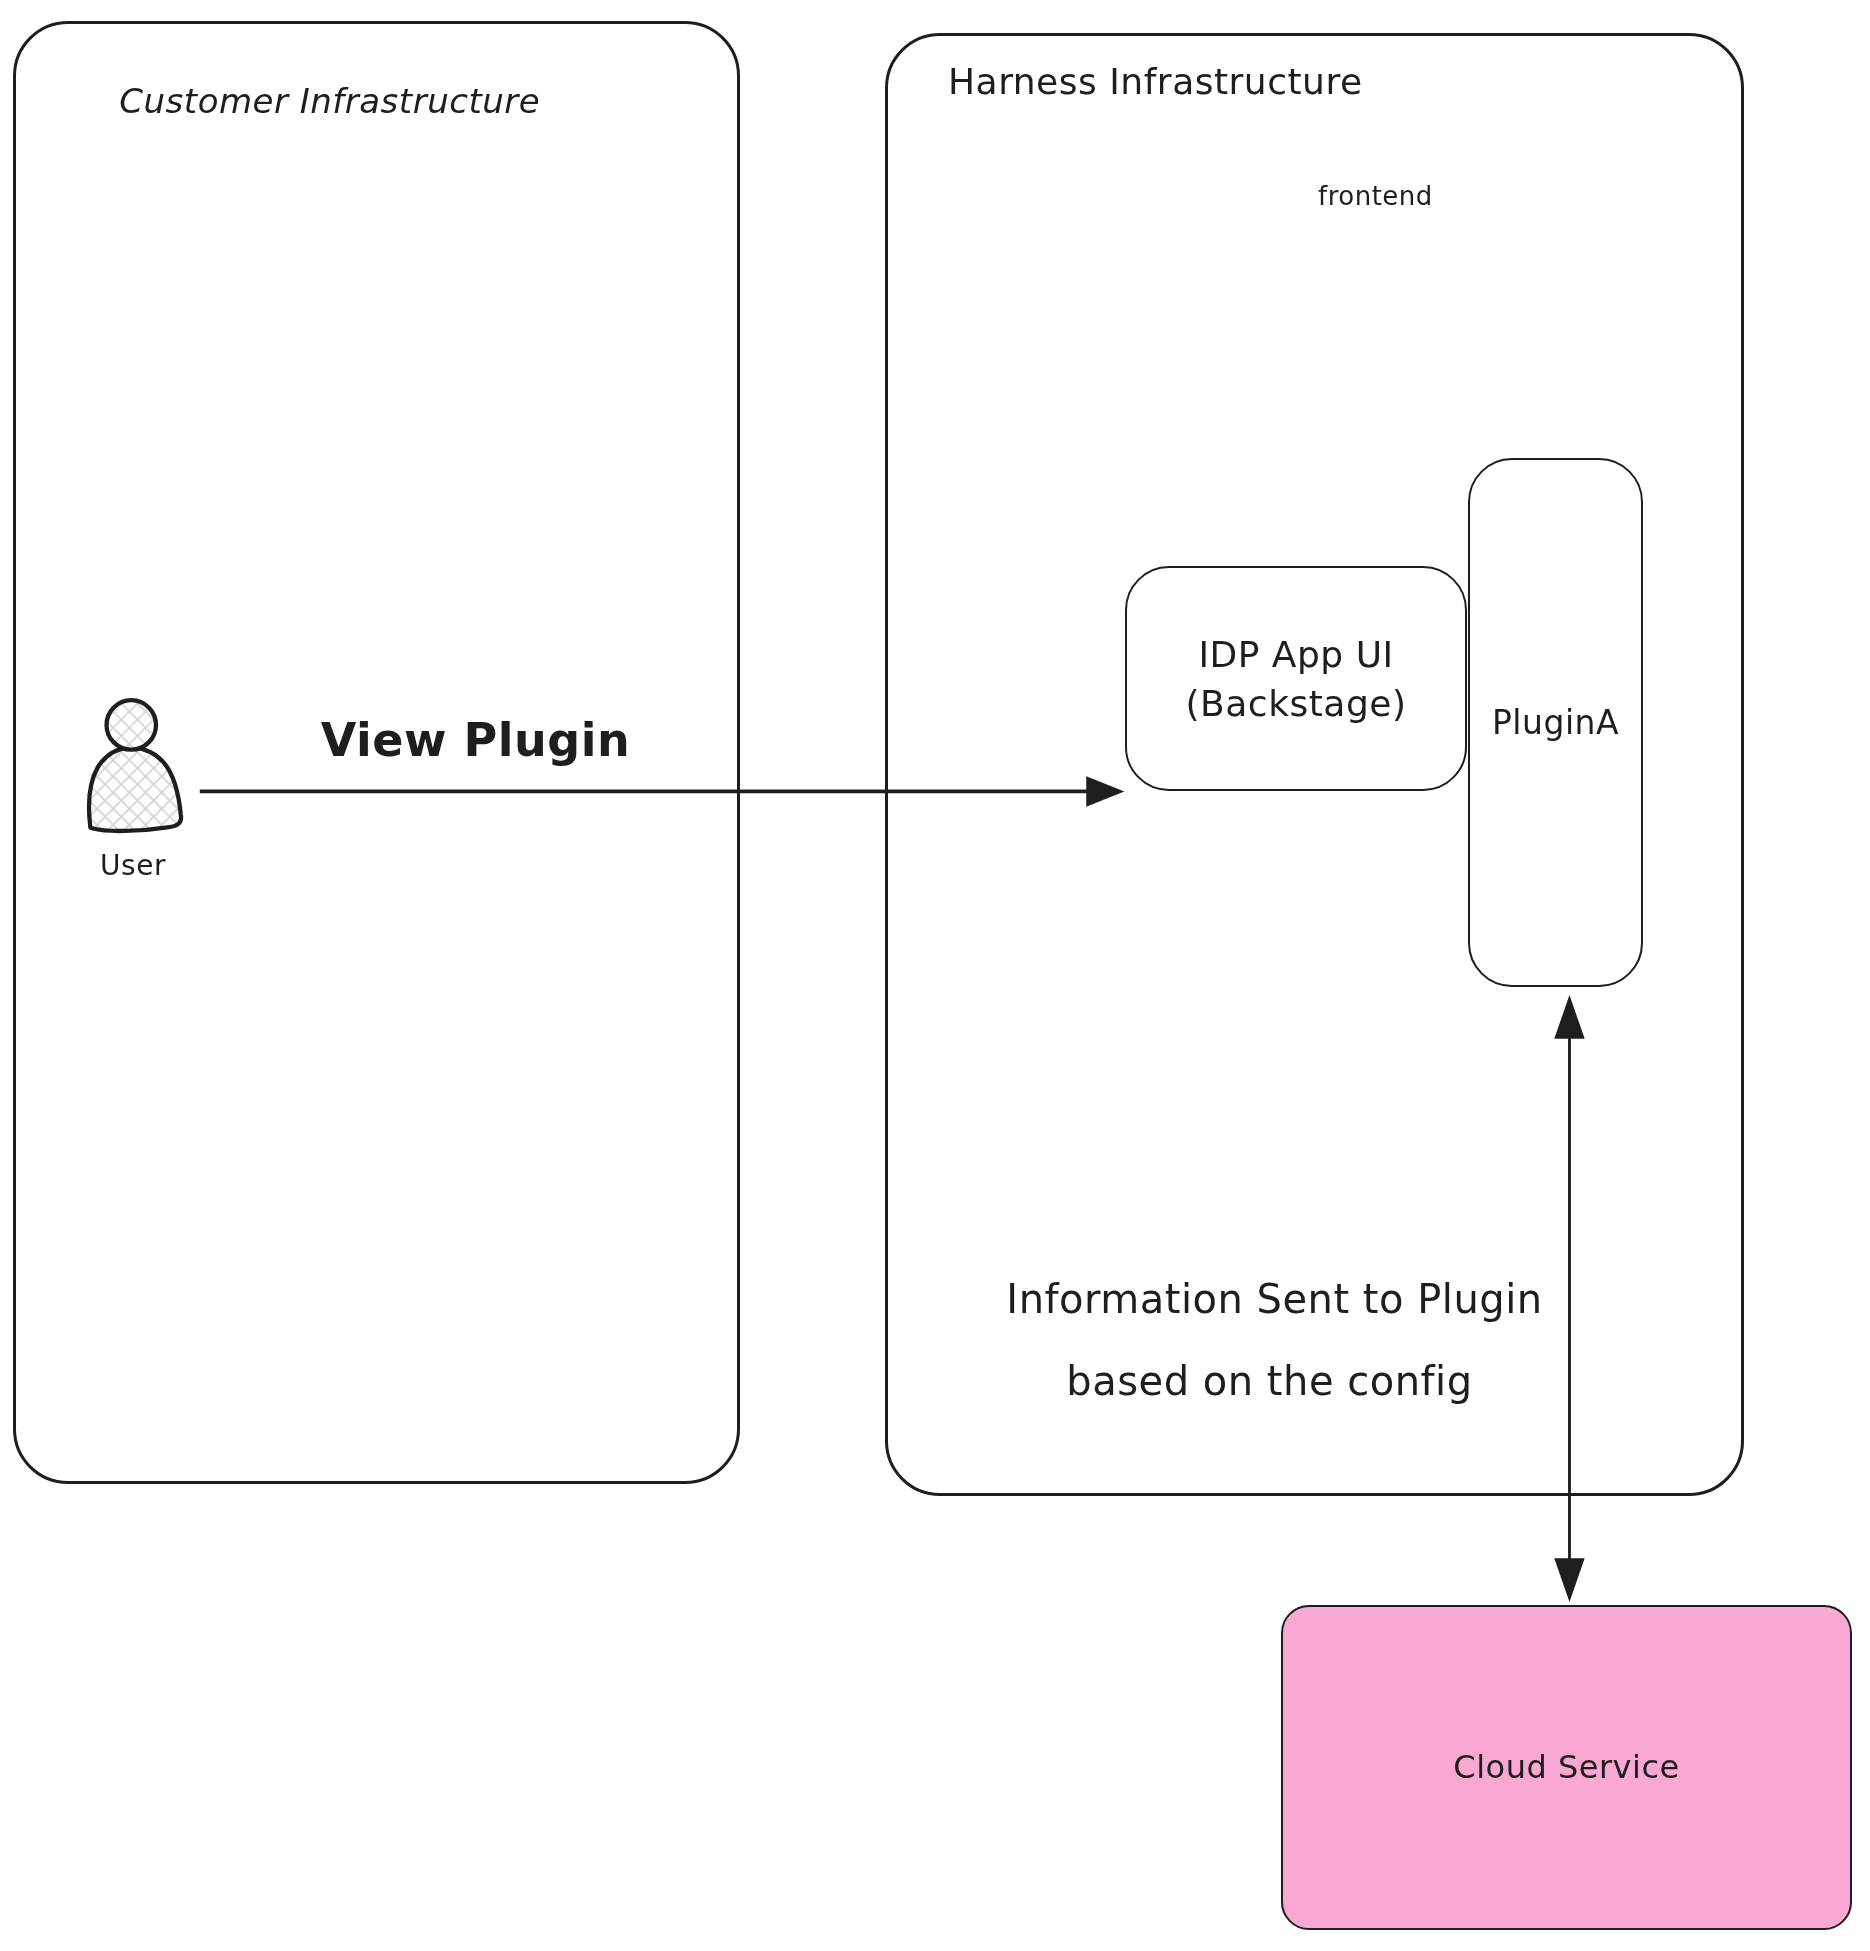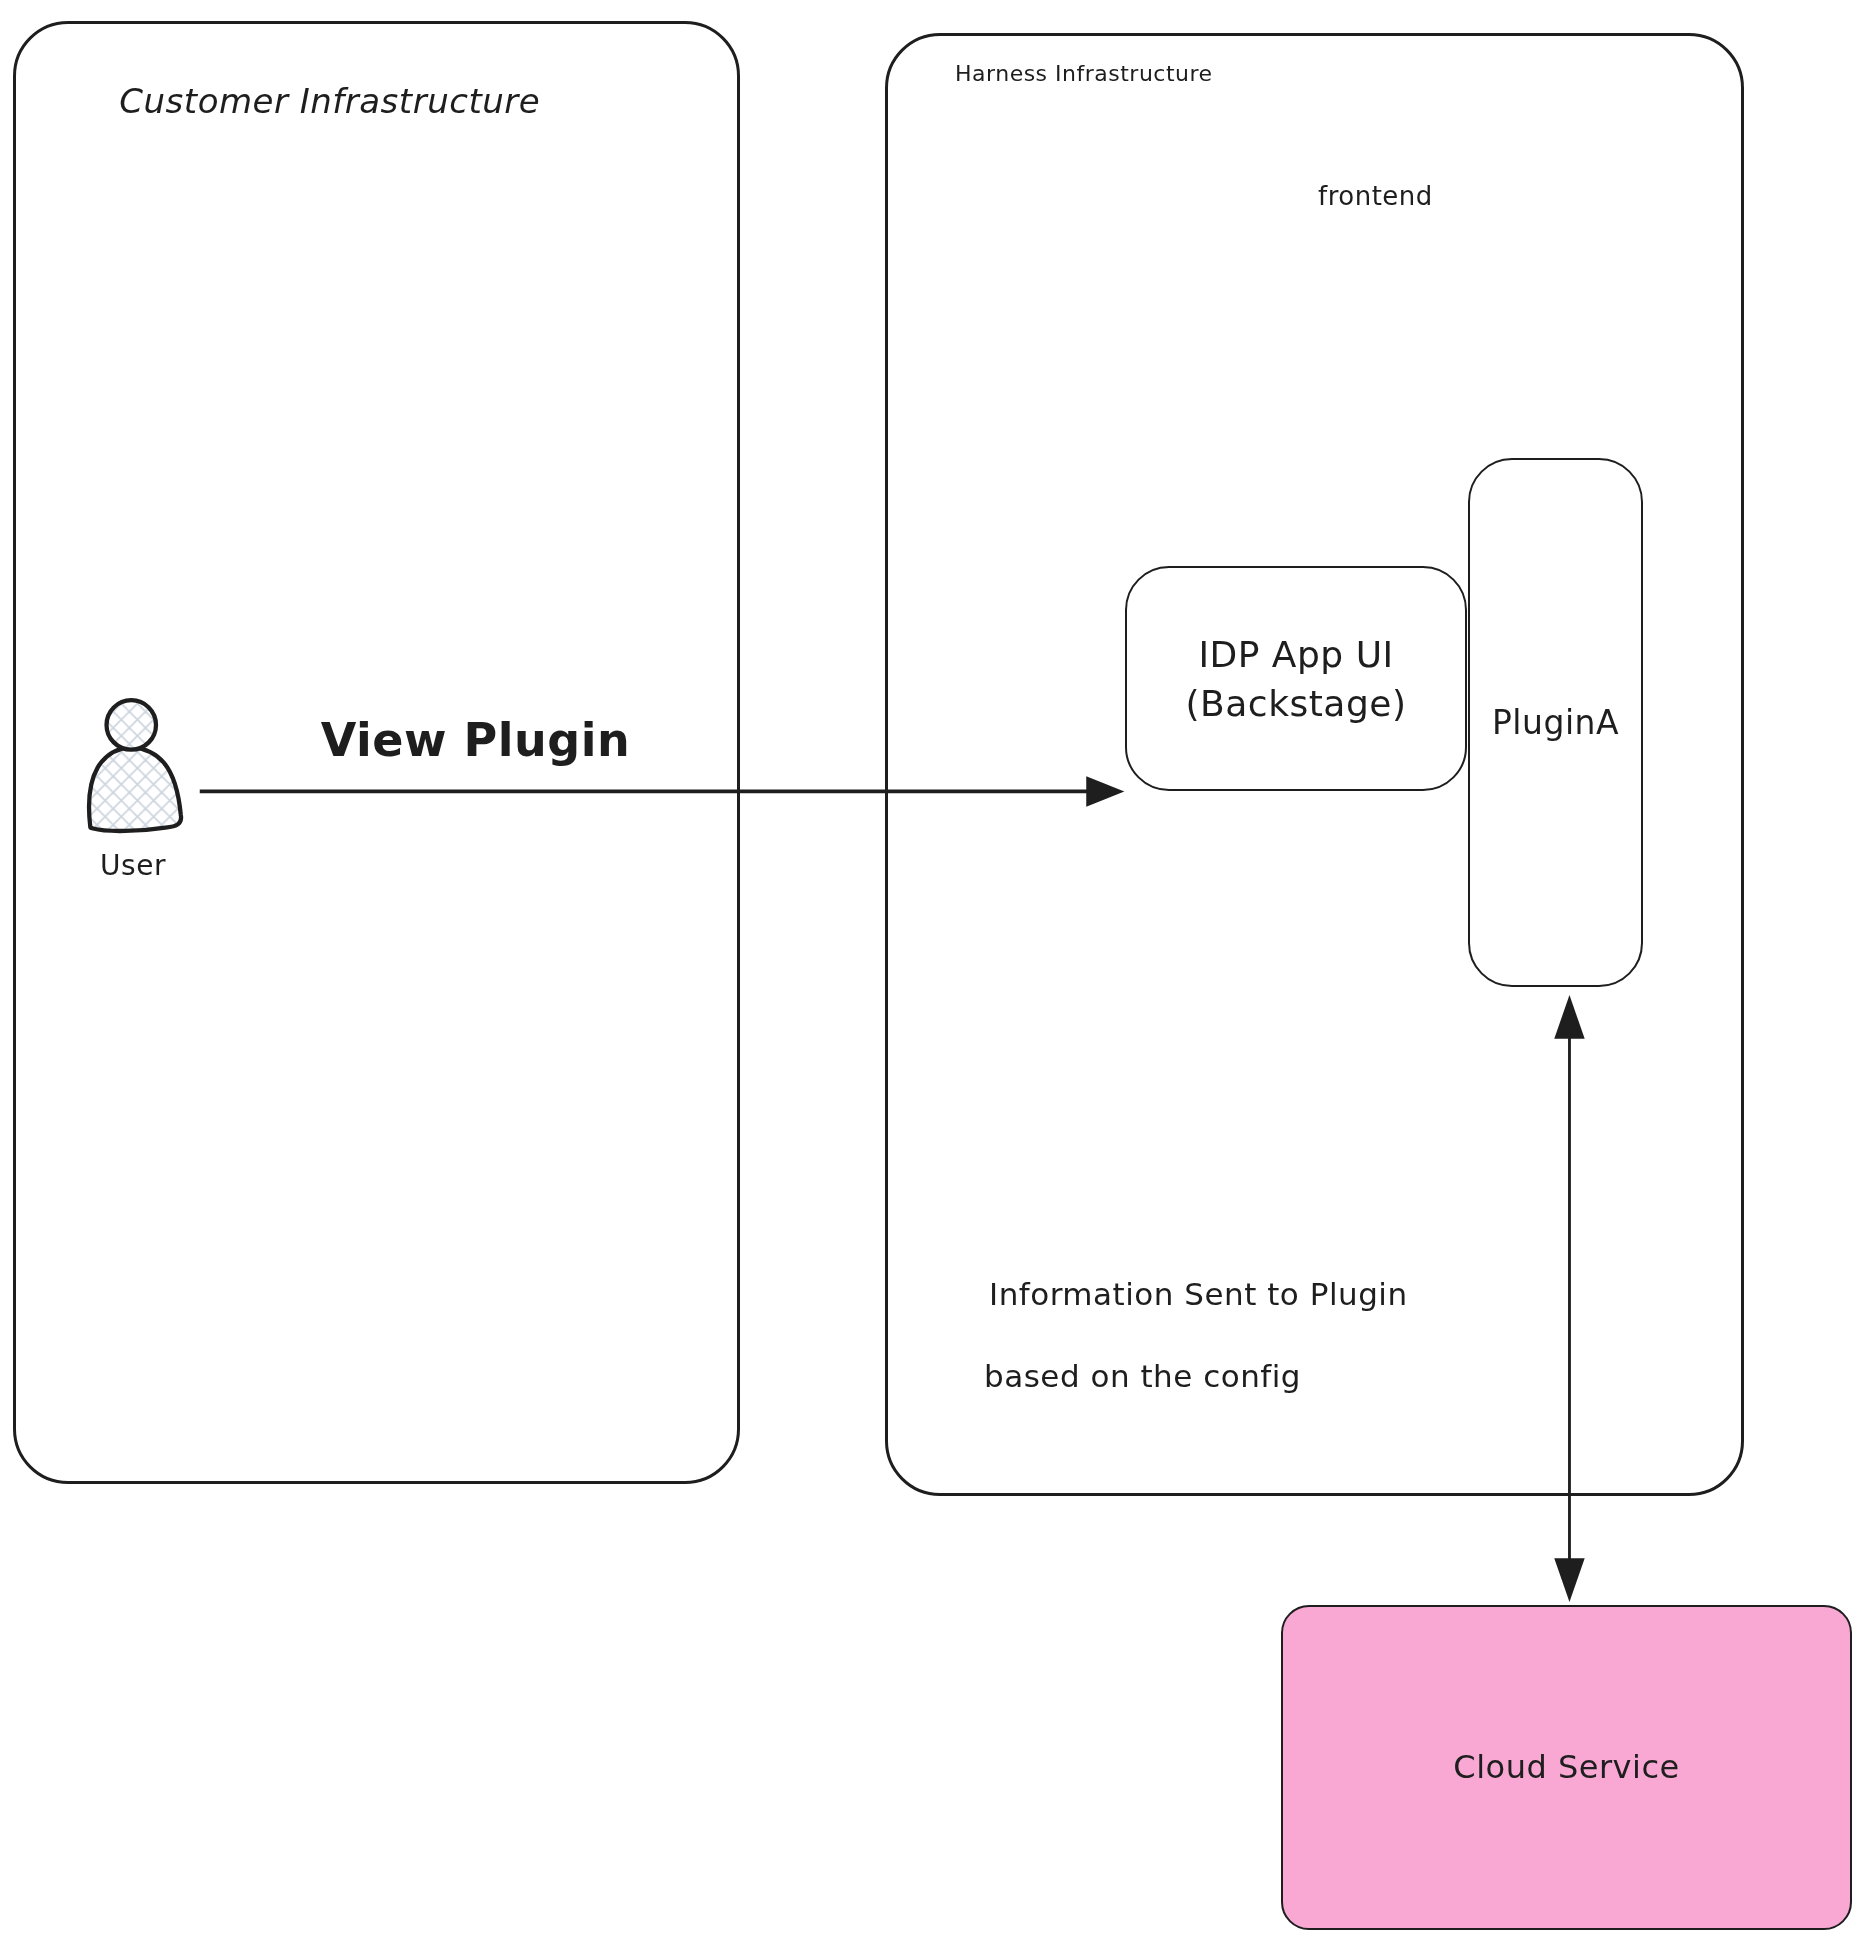--- a/index.html
+++ b/index.html
@@ -58,23 +58,23 @@
     top: 713px;
     width: 323px;
     text-align: center;
     font-size: 46px;
     font-weight: bold;
     letter-spacing: 0.5px;
   }
   .info-label {
     position: absolute;
     width: 571px;
-    text-align: left;
+    text-align: center;
     white-space: nowrap;
-    font-size: 31px;
+    font-size: 40px;
     letter-spacing: 0.5px;
   }
   #cloud-box {
     border-width: 2.9px;
     border-radius: 28px;
     background: #f9a8d4;
   }
   svg.overlay {
     position: absolute;
     left: 0;
@@ -85,21 +85,21 @@
 </head>
 <body>
 
 <div class="canvas">
 
   <div class="box" id="customer-box" style="left:13.3px; top:21px; width:727px; height:1463px;font-style:italic;">
     <div class="box-label" style="left:103px; top:57px; font-size:34px;">Customer Infrastructure</div>
   </div>
 
   <div class="box" id="harness-box" style="left:885px; top:33px; width:859px; height:1463px;">
-    <div class="box-label" style="left:67px; top:25px; font-size:22px;">Harness Infrastructure</div>
+    <div class="box-label" style="left:60px; top:25px; font-size:36px;">Harness Infrastructure</div>
     <div class="box-label" style="left:430px; top:145px; font-size:26px;">frontend</div>
   </div>
 
   <div class="box small" id="idp-box" style="left:1125px; top:566px; width:342px; height:225px;">
     <div class="center-label">
       <span>IDP App UI</span>
       <span>(Backstage)</span>
     </div>
   </div>
 

